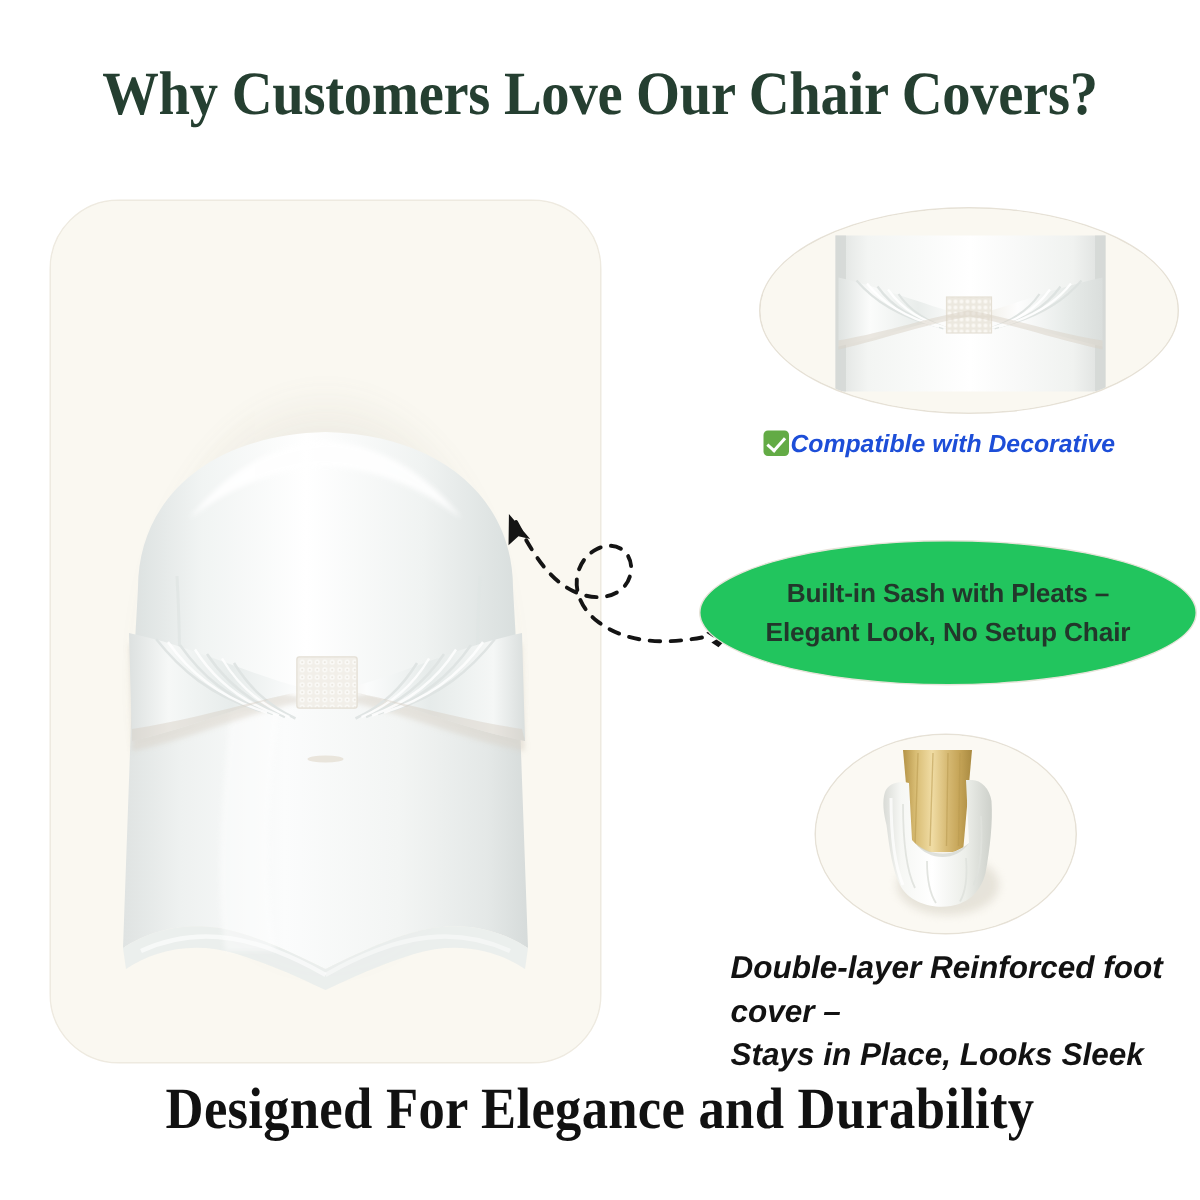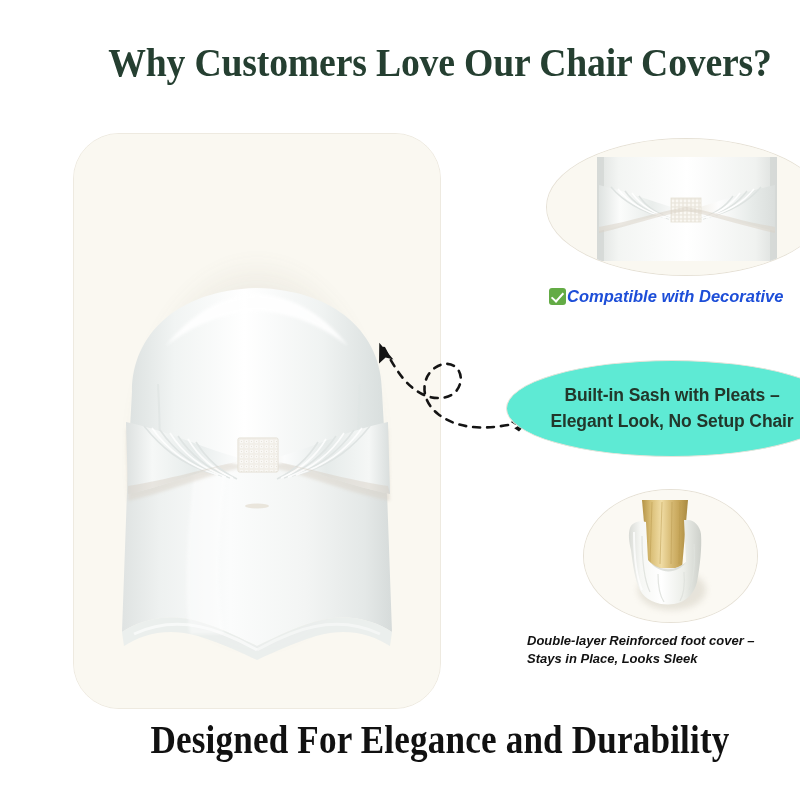--- a/index.html
+++ b/index.html
@@ -3,21 +3,21 @@
 <meta charset="utf-8">
 <style>
   html,body{margin:0;padding:0;}
   body{
     width:800px;height:800px;
     background:#ffffff;
     font-family:"Liberation Sans", sans-serif;
     overflow:hidden;
     position:relative;
   }
-  .stage{position:absolute;inset:0;margin-left:40px;}
+  .stage{position:absolute;inset:0;}
 
   
   .headline{
     position:absolute;left:0;top:38px;width:800px;
     text-align:center;
     font-family:"Liberation Serif", serif;
     font-weight:700;
     font-size:41px;
     letter-spacing:-0.2px;
     color:#253f31;
@@ -77,36 +77,36 @@
   .check-badge::after{
     content:"";position:absolute;
     left:5px;top:2px;width:5px;height:10px;
     border:solid #ffffff;border-width:0 2.4px 2.4px 0;
     transform:rotate(42deg);
   }
 
   
   .callout-ellipse{
     position:absolute;left:466px;top:360px;width:330px;height:95px;
-    background:#5eead4;
+    background:#22c55e;
     border:1px solid #e7e3d9;
     border-radius:50%;
     display:flex;align-items:center;justify-content:center;
     text-align:center;
   }
   .callout-ellipse .txt{
     font-size:17.5px;line-height:1.45;font-weight:700;
     color:#22372b;letter-spacing:-0.1px;
     padding:0 14px;
   }
 
   
   .callout-bottom{
     position:absolute;left:487px;top:632px;width:300px;
-    font-size:13px;line-height:1.38;
+    font-size:21px;line-height:1.38;
     font-weight:700;font-style:italic;
     color:#121212;
   }
 
   
   .connector{position:absolute;left:320px;top:318px;width:190px;height:145px;}
 </style>
 </head>
 <body>
 

